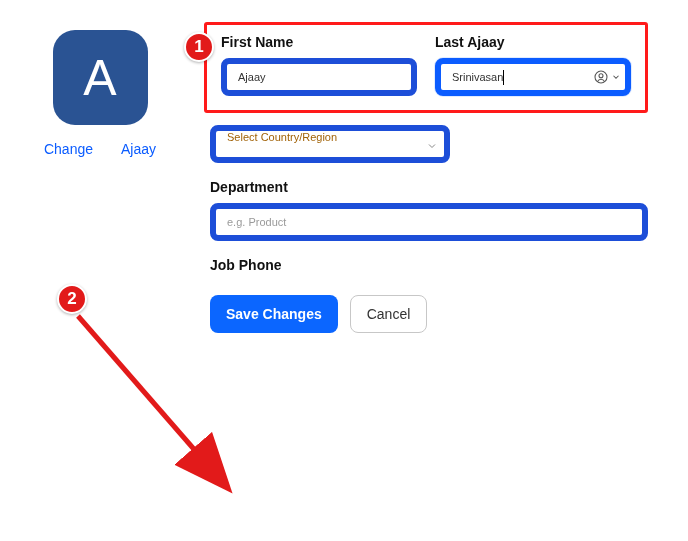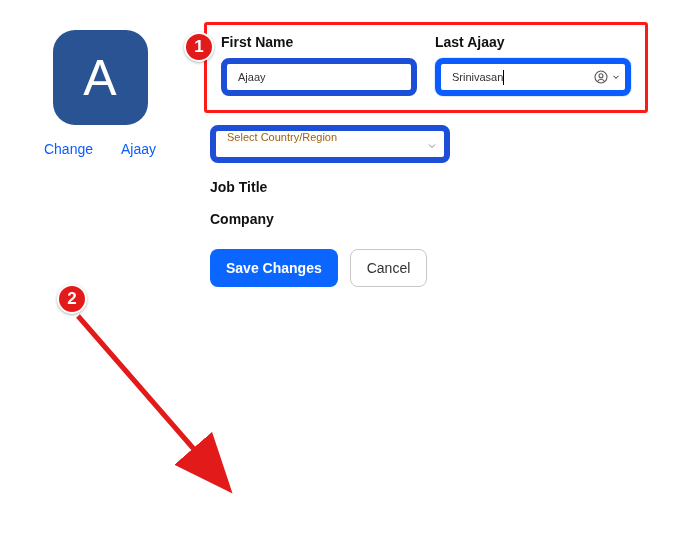--- a/index.html
+++ b/index.html
@@ -126,27 +126,30 @@
           </div>
           <span class="chevron">
             <svg width="12" height="12" viewBox="0 0 24 24" fill="none" stroke="#888" stroke-width="2">
                 <polyline points="6 9 12 15 18 9"></polyline>
               </svg>
           </span>
         </div>
       </div>
     </div>
 
-
     <div class="section">
-      <div class="label">Job Title</div>
+      <div class="label">Department</div>
+      <input class="input full-input" placeholder="e.g. Product" style="">
     </div>
 
     <div class="section">
-      <div class="label">Company</div>
+      <div class="label">Job Phone</div>
+    </div>
+
+    <div class="section">
     </div>
 
     <div class="section">
     </div>
 
     <div class="btn-row">
       <button class="btn-primary">Save Changes</button>
       <button class="btn-secondary">Cancel</button>
     </div>
   </div>

